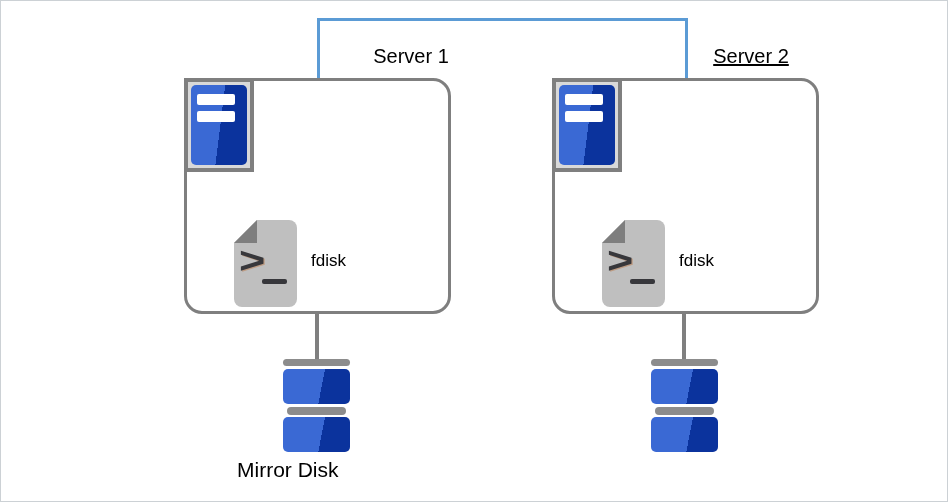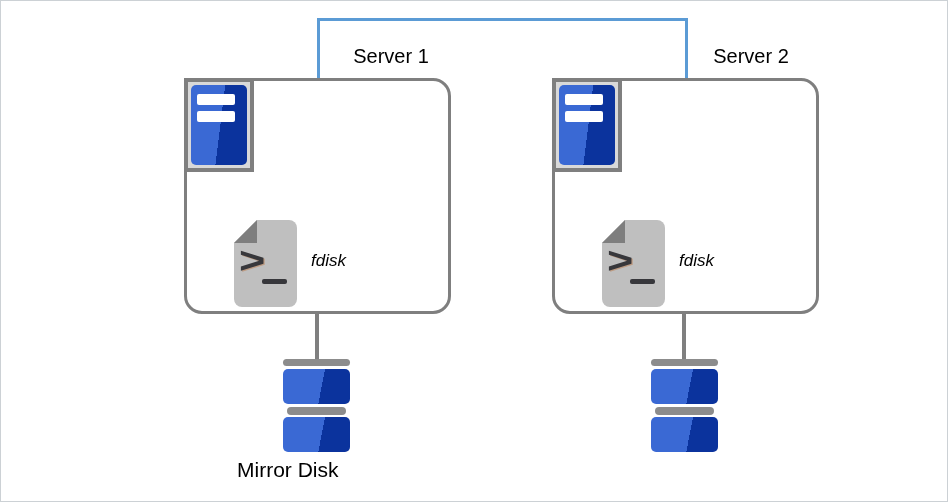--- a/index.html
+++ b/index.html
@@ -18,22 +18,22 @@
     position:absolute;left:316px;top:17px;width:371px;height:60px;
     box-sizing:border-box;
     border-top:3px solid var(--link_blue,#5B9BD5);
     border-left:3px solid var(--link_blue,#5B9BD5);
     border-right:3px solid var(--link_blue,#5B9BD5);
   }
   .server-label{
     position:absolute;top:44px;width:140px;
     font-size:20px;line-height:23px;text-align:center;white-space:nowrap;
   }
-  .server-label.s1{left:320px;}
-  .server-label.s2{left:680px;}
+  .server-label.s1{left:320px;padding-left:20px;}
+  .server-label.s2{left:680px;text-decoration:underline;}
   .server-box{
     position:absolute;top:77px;width:267px;height:236px;
     box-sizing:border-box;background:#fff;
     border:3px solid var(--outline_gray,#7F7F7F);
     border-radius:18px;
   }
   .server-box.s1{left:183px;}
   .server-box.s2{left:551px;}
   
   .unit-badge{
@@ -68,21 +68,21 @@
     color:var(--glyph_dark,#37373B);
     transform:scaleX(1.25);transform-origin:left center;
     text-shadow:1px 1px 0 rgba(186,88,16,0.35);
   }
   .doc-underscore{
     position:absolute;left:28px;top:59px;width:25px;height:5px;
     background:var(--glyph_dark,#37373B);border-radius:2px;
   }
   .tool-label{
     position:absolute;left:124px;top:168px;
-    font-size:17px;line-height:24px;white-space:nowrap;font-style:italic;
+    font-size:17px;line-height:24px;white-space:nowrap;
   }
   
   .stem{
     position:absolute;top:311px;width:4px;height:47px;
     background:var(--outline_gray,#7F7F7F);
   }
   .stem.s1{left:314px;}
   .stem.s2{left:681px;}
   
   .disk-group{position:absolute;top:358px;width:67px;}

